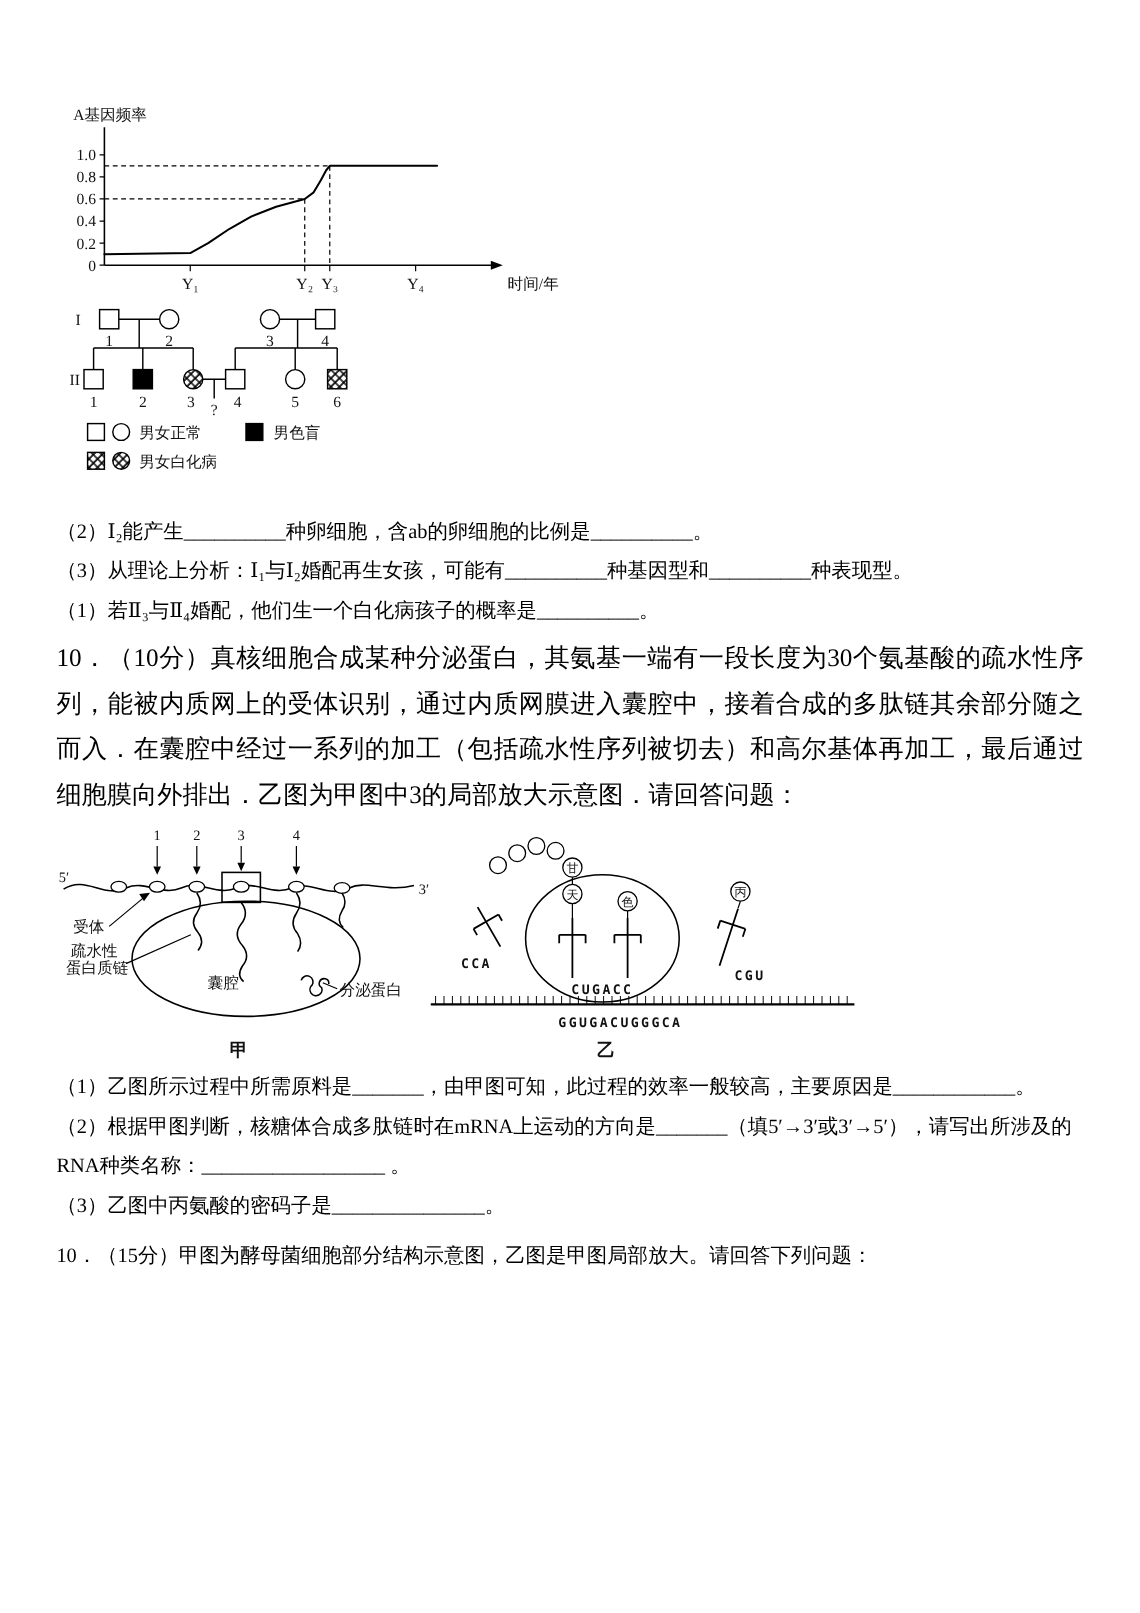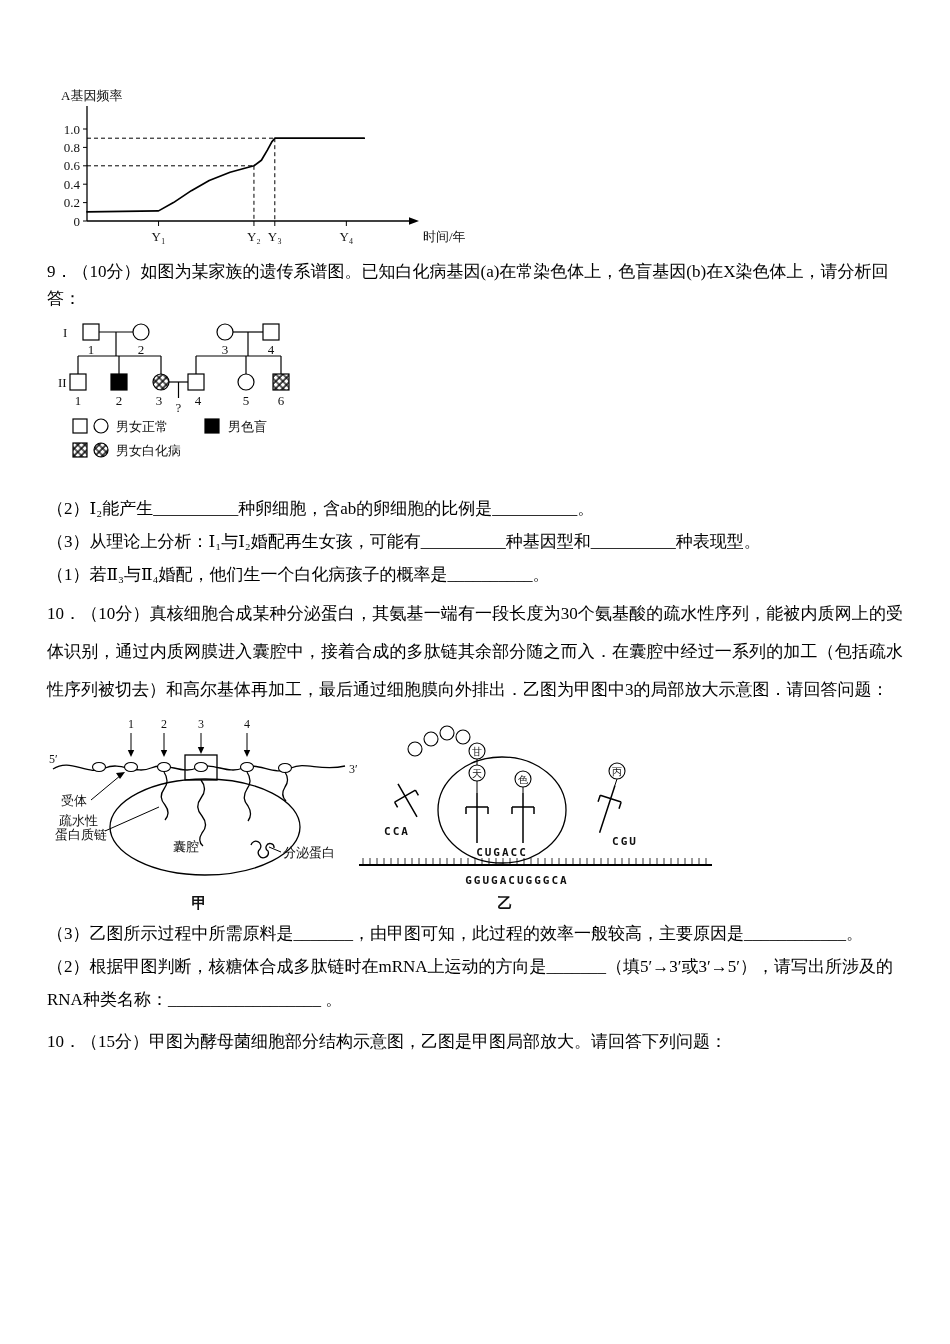--- a/index.html
+++ b/index.html
@@ -2,21 +2,21 @@
 <html><head>
 <meta charset="utf-8">
 <style>
   *{box-sizing:border-box}
   html,body{margin:0;padding:0;background:#fff}
   body{width:950px;height:1344px;font-family:"Liberation Serif","DejaVu Serif",serif;color:#000}
   .page{width:950px;height:1344px;padding:84px 47px 0 47px;overflow:hidden;background:#fff}
   p{margin:0}
   .q-header{font-size:17px;line-height:27px;margin:12px 0 2px}
   .subs p{font-size:17px;line-height:33px}
-  .para{font-size:17px;line-height:38px;text-align:justify;margin:4px 0 0}
+  .para{font-size:21px;line-height:38px;text-align:justify;margin:4px 0 0}
   #gene-chart{display:block;margin-left:6px}
   #pedigree{display:block;margin-left:6px;margin-top:2px}
   #fig10{display:block;margin:6px 0 2px}
   svg text{font-family:"Liberation Serif","DejaVu Serif",serif;fill:#111;font-size:13px}
   .ped line{stroke:#000;stroke-width:1.2}
   .ped rect,.ped circle{stroke:#000;stroke-width:1.2}
   .st{stroke:#000;fill:none;stroke-width:1.3}
   .thin line,line.thin,path.thinp{stroke:#000;stroke-width:1}
   .rib{fill:#fff;stroke:#000;stroke-width:1.1}
   .trna path{stroke:#000;fill:none;stroke-width:1.5}
@@ -57,21 +57,20 @@
       <text x="293.3584905660377" y="157" text-anchor="middle" font-size="13">Y₄</text>
       <line x1="34" y1="81.80000000000001" x2="200.9433962264151" y2="81.80000000000001" stroke="#000" stroke-dasharray="4 3"></line>
       <line x1="200.9433962264151" y1="81.80000000000001" x2="200.9433962264151" y2="137" stroke="#000" stroke-dasharray="4 3"></line>
       <line x1="34" y1="54.2" x2="221.81132075471697" y2="54.2" stroke="#000" stroke-dasharray="4 3"></line>
       <line x1="221.81132075471697" y1="54.2" x2="221.81132075471697" y2="137" stroke="#000" stroke-dasharray="4 3"></line>
       <polyline points="34,127.8 105.54716981132076,126.88 120.45283018867924,118.6 138.33962264150944,106.64 156.22641509433961,96.52000000000001 177.0943396226415,88.24 200.9433962264151,81.80000000000001 208.3962264150943,76.28 214.35849056603774,66.16 218.83018867924528,57.879999999999995 221.81132075471697,54.2 311.24528301886795,54.2" fill="none" stroke="#000" stroke-width="1.7" stroke-linejoin="round" stroke-linecap="round"></polyline>
       <text x="8" y="16" font-size="14">A基因频率</text>
       <text x="370" y="157" font-size="14">时间/年</text>
     </svg>
 
-  <p class="q-header">9．（10分）如图为某家族的遗传系谱图。已知白化病基因(a)在常染色体上，色盲基因(b)在X染色体上，请分析回答：</p>
 
   <svg id="pedigree" class="ped" width="330" height="160" viewBox="0 0 330 160">
     <defs>
       <pattern id="hatch" width="5" height="5" patternUnits="userSpaceOnUse" patternTransform="rotate(45)">
         <rect width="5" height="5" fill="#fff"></rect>
         <line x1="0" y1="0" x2="0" y2="5" stroke="#000" stroke-width="1.2"></line>
       </pattern>
     </defs>
     <g>
       <line x1="46" y1="18" x2="80" y2="18"></line>
@@ -276,19 +275,20 @@
     <g>
       <text x="350" y="120" text-anchor="middle" class="mono">CCA</text>
       <text x="455" y="141" text-anchor="middle" class="mono">CUGACC</text>
       <text x="470" y="169" text-anchor="middle" class="mono">GGUGACUGGGCA</text>
       <text x="578" y="130" text-anchor="middle" class="mono">CGU</text>
       <text x="458" y="193" class="cap">乙</text>
     </g>
   </svg>
 
   <div class="subs">
-    <p>（3）乙图所示过程中所需原料是_______，由甲图可知，此过程的效率一般较高，主要原因是____________。</p>
+    <p>（1）乙图所示过程中所需原料是_______，由甲图可知，此过程的效率一般较高，主要原因是____________。</p>
     <p>（2）根据甲图判断，核糖体合成多肽链时在mRNA上运动的方向是_______（填5′→3′或3′→5′），请写出所涉及的RNA种类名称：__________________ 。</p>
+    <p>（3）乙图中丙氨酸的密码子是_______________。</p>
   </div>
 
   <p class="q-header">10．（15分）甲图为酵母菌细胞部分结构示意图，乙图是甲图局部放大。请回答下列问题：</p>
 
 </div>
 
 </body></html>

